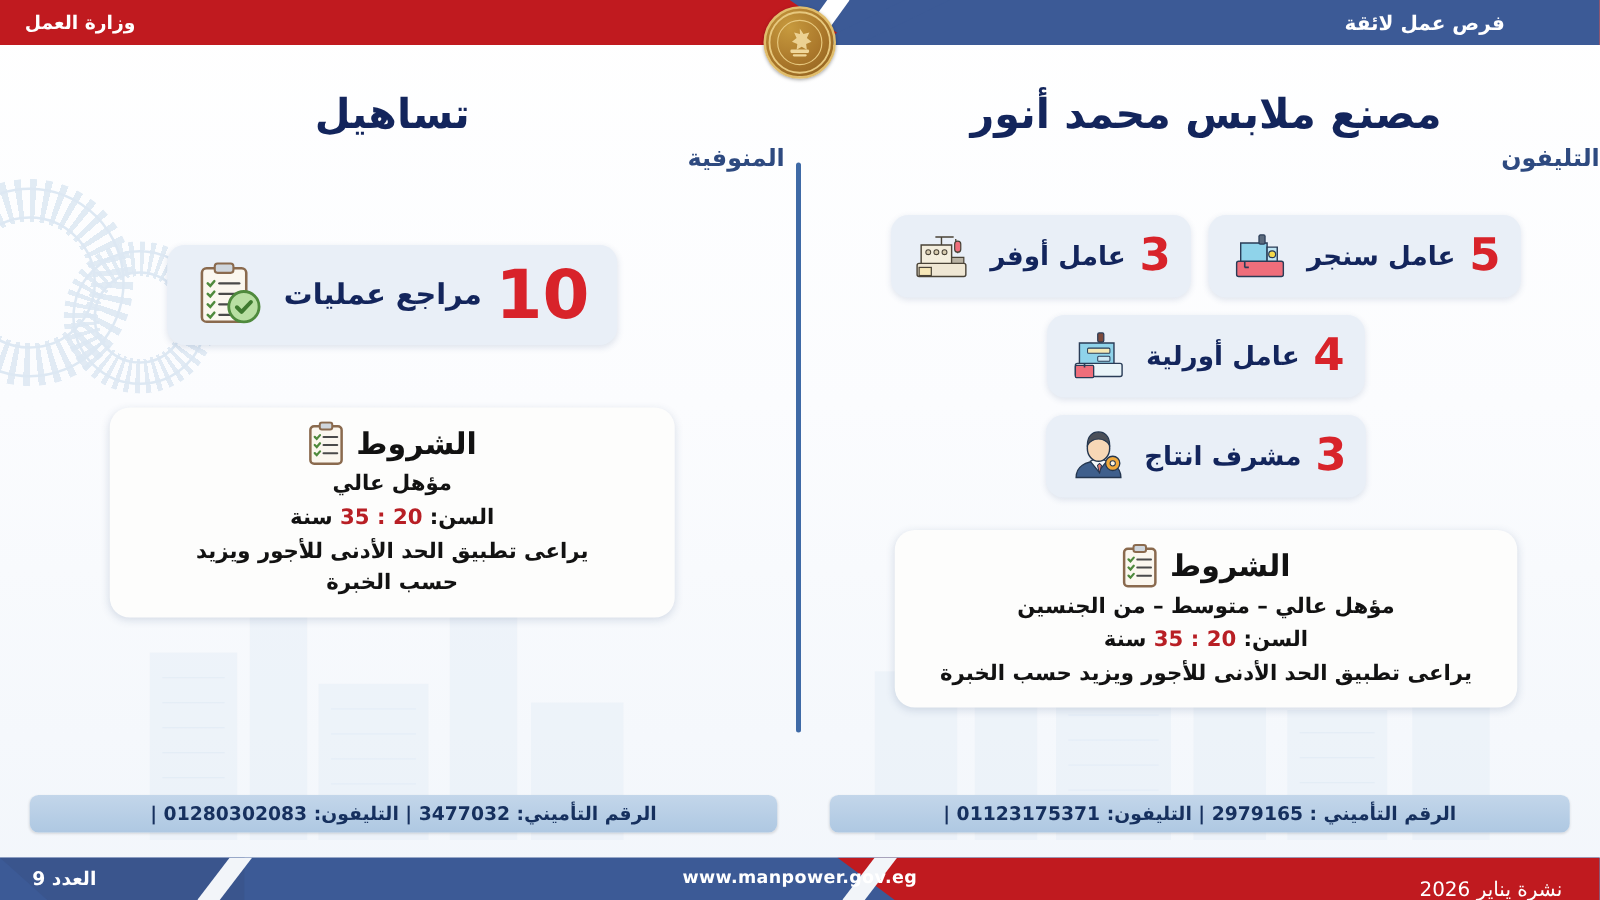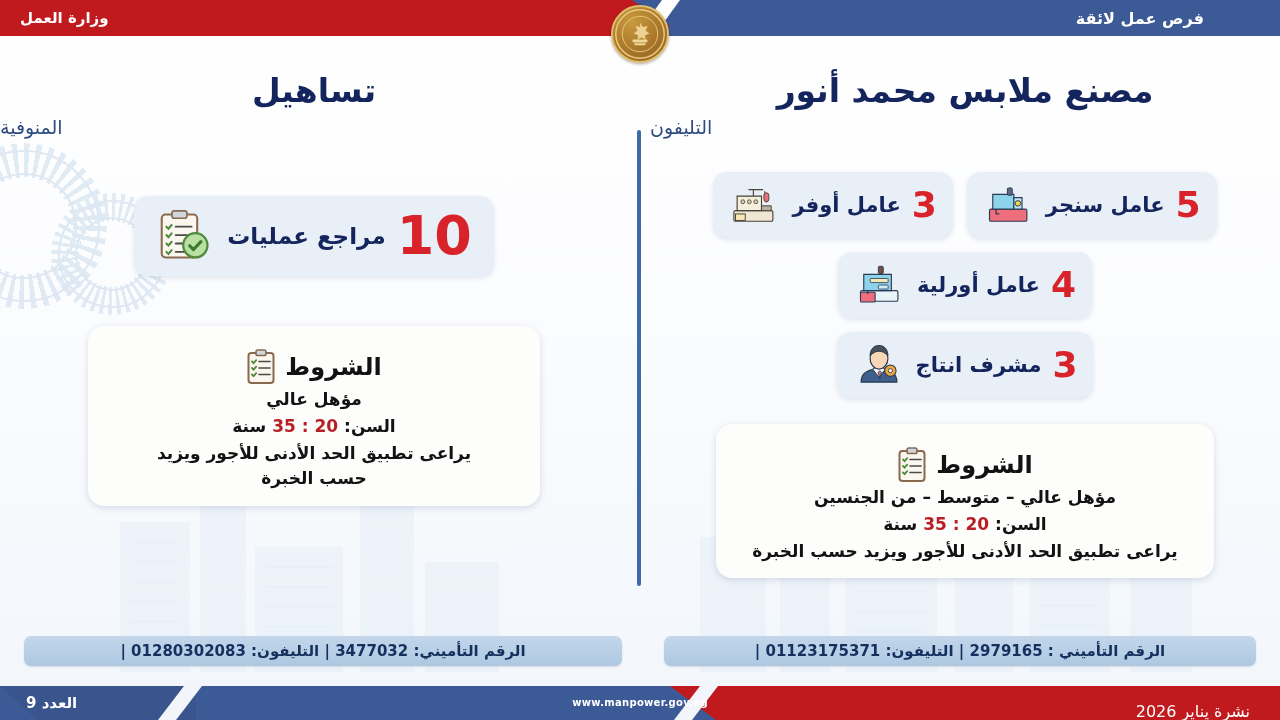--- a/index.html
+++ b/index.html
@@ -47,21 +47,21 @@
   .emblem svg{ position:absolute; inset:0; width:100%; height:100%; }
 
   
   .col { position:absolute; top:72px; height:548px; }
   .col-right { right:0; width:630px; }
   .col-left  { left:0;  width:628px; }
   .divider { position:absolute; left:637px; top:130px; width:4px; height:456px;
              background:#3f6aa6; border-radius:2px; }
 
   .title { text-align:center; color:#13255c; font-weight:bold; font-size:33px; line-height:1.15; }
-  .subtitle { text-align:left; color:#2e4a80; font-weight:normal; font-size:19px; margin-top:6px; }
+  .subtitle { text-align:right; color:#2e4a80; font-weight:bold; font-size:19px; margin-top:6px; }
 
   
   .cards { display:flex; flex-wrap:wrap; justify-content:center; gap:14px; margin-top:34px; }
   .card {
     background:#e9eff7; border-radius:14px; padding:9px 16px;
     display:flex; align-items:center; gap:11px; direction:rtl;
     box-shadow:0 2px 5px rgba(40,70,120,.13);
   }
   .card-num { color:#d8232a; font-weight:bold; font-size:36px; line-height:1; }
   .card-label { color:#13255c; font-weight:bold; font-size:21px; white-space:nowrap; }
@@ -69,21 +69,21 @@
   .card-wide { padding:12px 22px; }
   .card-wide .card-num{ font-size:54px; }
   .card-wide .card-label{ font-size:23px; }
   .card-wide .card-icon{ width:60px; height:56px; }
 
   
   .cond {
     background:#fdfdfc; border-radius:16px; padding:11px 20px 14px;
     box-shadow:0 2px 7px rgba(40,70,120,.17); text-align:center; direction:rtl;
   }
-  .cond-head { display:flex; align-items:center; justify-content:center; gap:9px;margin-top:12px; }
+  .cond-head { display:flex; align-items:center; justify-content:center; gap:9px; }
   .cond-title { color:#121212; font-weight:bold; font-size:24px; }
   .cond-icon { width:30px; height:36px; }
   .cond-line { color:#121212; font-weight:bold; font-size:17px; line-height:1.48; margin-top:2px; }
   .age-num { color:#b81f25; }
 
   
   .contact {
     position:absolute; height:30px; border-radius:7px;
     background:linear-gradient(180deg,#c3d6ea 0%,#aec8e2 100%);
     display:flex; align-items:center; justify-content:center;
@@ -101,21 +101,21 @@
   .ft-white-slash{ position:absolute; top:0; right:562px; width:44px; height:34px; background:#f2f5f9;
              clip-path:polygon(26px 0, 44px 0, 18px 100%, 0 100%); }
   .ft-darkblue{ position:absolute; top:0; left:0; width:196px; height:34px; background:#3a558d;
              clip-path:polygon(0 0, 100% 0, 100% 100%, 38px 100%); }
   .ft-dark-slash{ position:absolute; top:0; left:158px; width:44px; height:34px; background:#f2f5f9;
              clip-path:polygon(26px 0, 44px 0, 18px 100%, 0 100%); }
   .ft-text-right{ position:absolute; top:0; right:30px; height:50px; display:flex; align-items:center;
              color:#fff; font-weight:normal; font-size:16px; }
   .ft-text-center{ position:absolute; top:0; left:0; right:0; height:32px; display:flex;
              align-items:center; justify-content:center; color:#fff; font-weight:bold;
-             font-size:10px; direction:ltr; letter-spacing:.3px; }
+             font-size:14px; direction:ltr; letter-spacing:.3px; }
   .ft-text-left{ position:absolute; top:0; left:26px; height:34px; display:flex; align-items:center;
              color:#fff; font-weight:bold; font-size:15px; }
 </style>
 </head>
 <body>
 
 <div class="stage">
 
   <div class="wm gear gear1">
       <span class="gear-teeth"></span>

